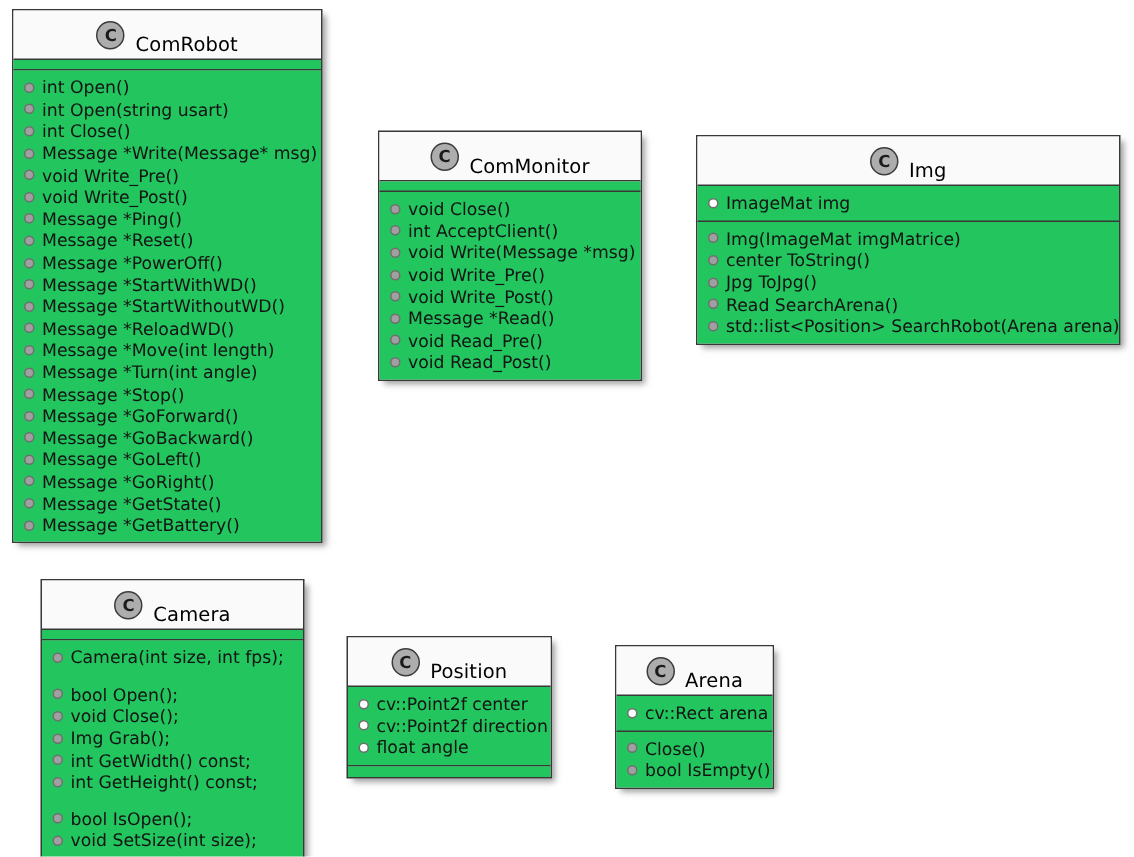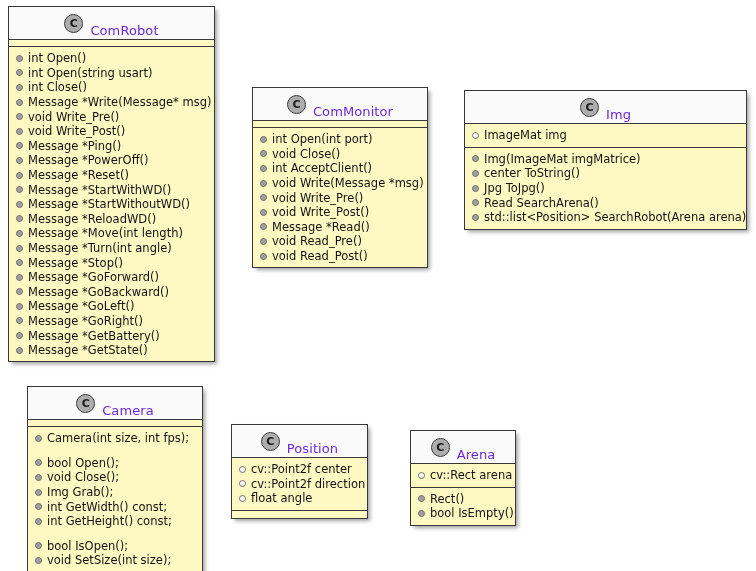--- a/index.html
+++ b/index.html
@@ -56,31 +56,31 @@
     font-size: 11px;
     font-weight: bold;
     color: #1b1b1b;
     line-height: 1;
     font-family: "DejaVu Sans", "Liberation Sans", sans-serif;
     flex: 0 0 auto;
   }
 
   .class-title {
     font-size: 13px;
-    color: #6d28d9;
+    color: #000000;
     white-space: nowrap;
     letter-spacing: 0.1px;
     margin-top: 14px;
   }
 
   .uml-compartment {
     box-sizing: border-box;
     border-bottom: 1px solid #383838;
     padding: 4px 0 4px 0;
-    background: #fef9c3;
+    background: #22c55e;
   }
   .uml-compartment.last {
     border-bottom: none;
   }
   .uml-compartment.empty {
     padding: 0;
     height: 7px;
   }
 
   .member {
@@ -154,28 +154,28 @@
         <div class="member">
           <span class="vis method"></span>
           <span class="member-label">void Write_Post()</span>
         </div>
         <div class="member">
           <span class="vis method"></span>
           <span class="member-label">Message *Ping()</span>
         </div>
         <div class="member">
           <span class="vis method"></span>
+          <span class="member-label">Message *Reset()</span>
+        </div>
+        <div class="member">
+          <span class="vis method"></span>
           <span class="member-label">Message *PowerOff()</span>
         </div>
         <div class="member">
           <span class="vis method"></span>
-          <span class="member-label">Message *Reset()</span>
-        </div>
-        <div class="member">
-          <span class="vis method"></span>
           <span class="member-label">Message *StartWithWD()</span>
         </div>
         <div class="member">
           <span class="vis method"></span>
           <span class="member-label">Message *StartWithoutWD()</span>
         </div>
         <div class="member">
           <span class="vis method"></span>
           <span class="member-label">Message *ReloadWD()</span>
         </div>
@@ -202,41 +202,37 @@
         <div class="member">
           <span class="vis method"></span>
           <span class="member-label">Message *GoLeft()</span>
         </div>
         <div class="member">
           <span class="vis method"></span>
           <span class="member-label">Message *GoRight()</span>
         </div>
         <div class="member">
           <span class="vis method"></span>
+          <span class="member-label">Message *GetState()</span>
+        </div>
+        <div class="member">
+          <span class="vis method"></span>
           <span class="member-label">Message *GetBattery()</span>
         </div>
-        <div class="member">
-          <span class="vis method"></span>
-          <span class="member-label">Message *GetState()</span>
-        </div>
       </div>
     </div>
     <div class="uml-class" style="left: 252px; top: 87px; width: 176px;">
       <div class="uml-header">
         <span class="class-icon">C</span>
         <span class="class-title">ComMonitor</span>
       </div>
       <div class="uml-compartment empty"></div>
       <div class="uml-compartment last">
         <div class="member">
           <span class="vis method"></span>
-          <span class="member-label">int Open(int port)</span>
-        </div>
-        <div class="member">
-          <span class="vis method"></span>
           <span class="member-label">void Close()</span>
         </div>
         <div class="member">
           <span class="vis method"></span>
           <span class="member-label">int AcceptClient()</span>
         </div>
         <div class="member">
           <span class="vis method"></span>
           <span class="member-label">void Write(Message *msg)</span>
         </div>
@@ -367,21 +363,21 @@
       </div>
       <div class="uml-compartment">
         <div class="member">
           <span class="vis field"></span>
           <span class="member-label">cv::Rect arena</span>
         </div>
       </div>
       <div class="uml-compartment last">
         <div class="member">
           <span class="vis method"></span>
-          <span class="member-label">Rect()</span>
+          <span class="member-label">Close()</span>
         </div>
         <div class="member">
           <span class="vis method"></span>
           <span class="member-label">bool IsEmpty()</span>
         </div>
       </div>
     </div>
   </div>
 
 </body></html>

